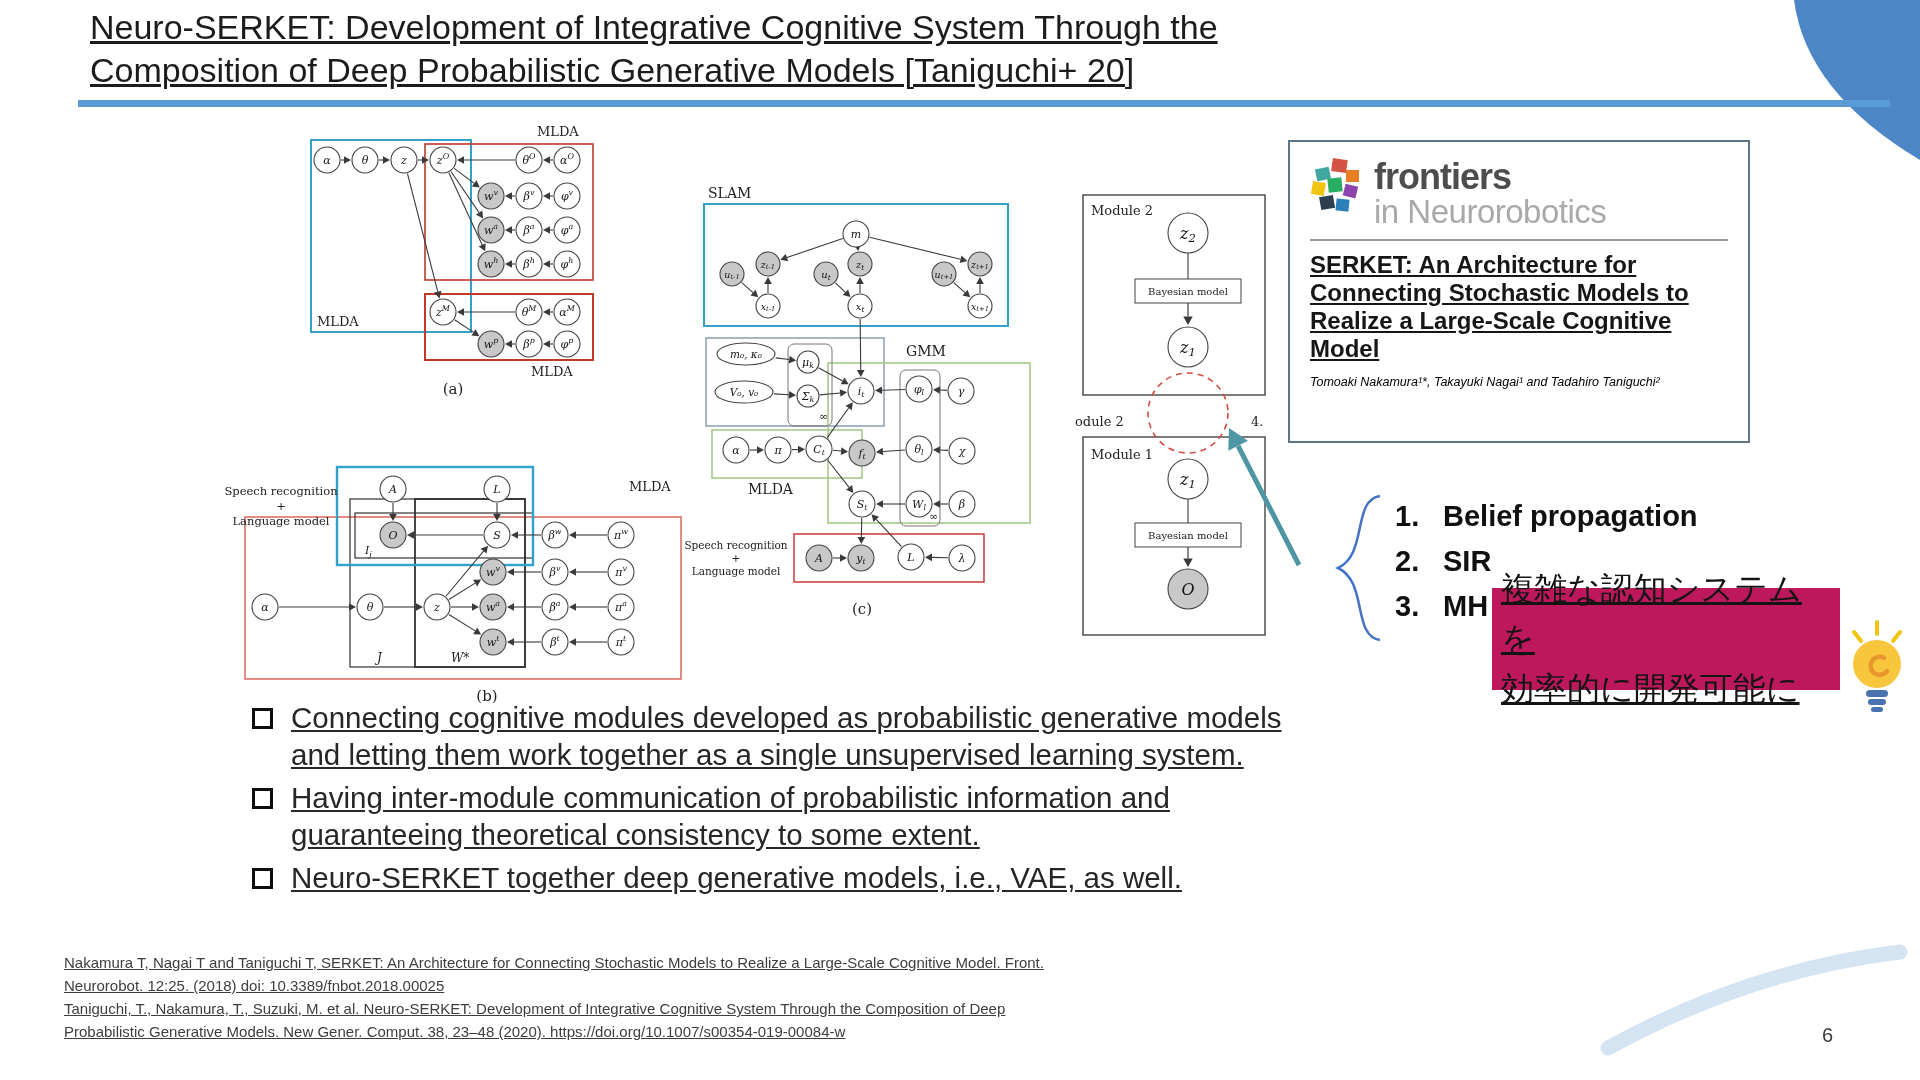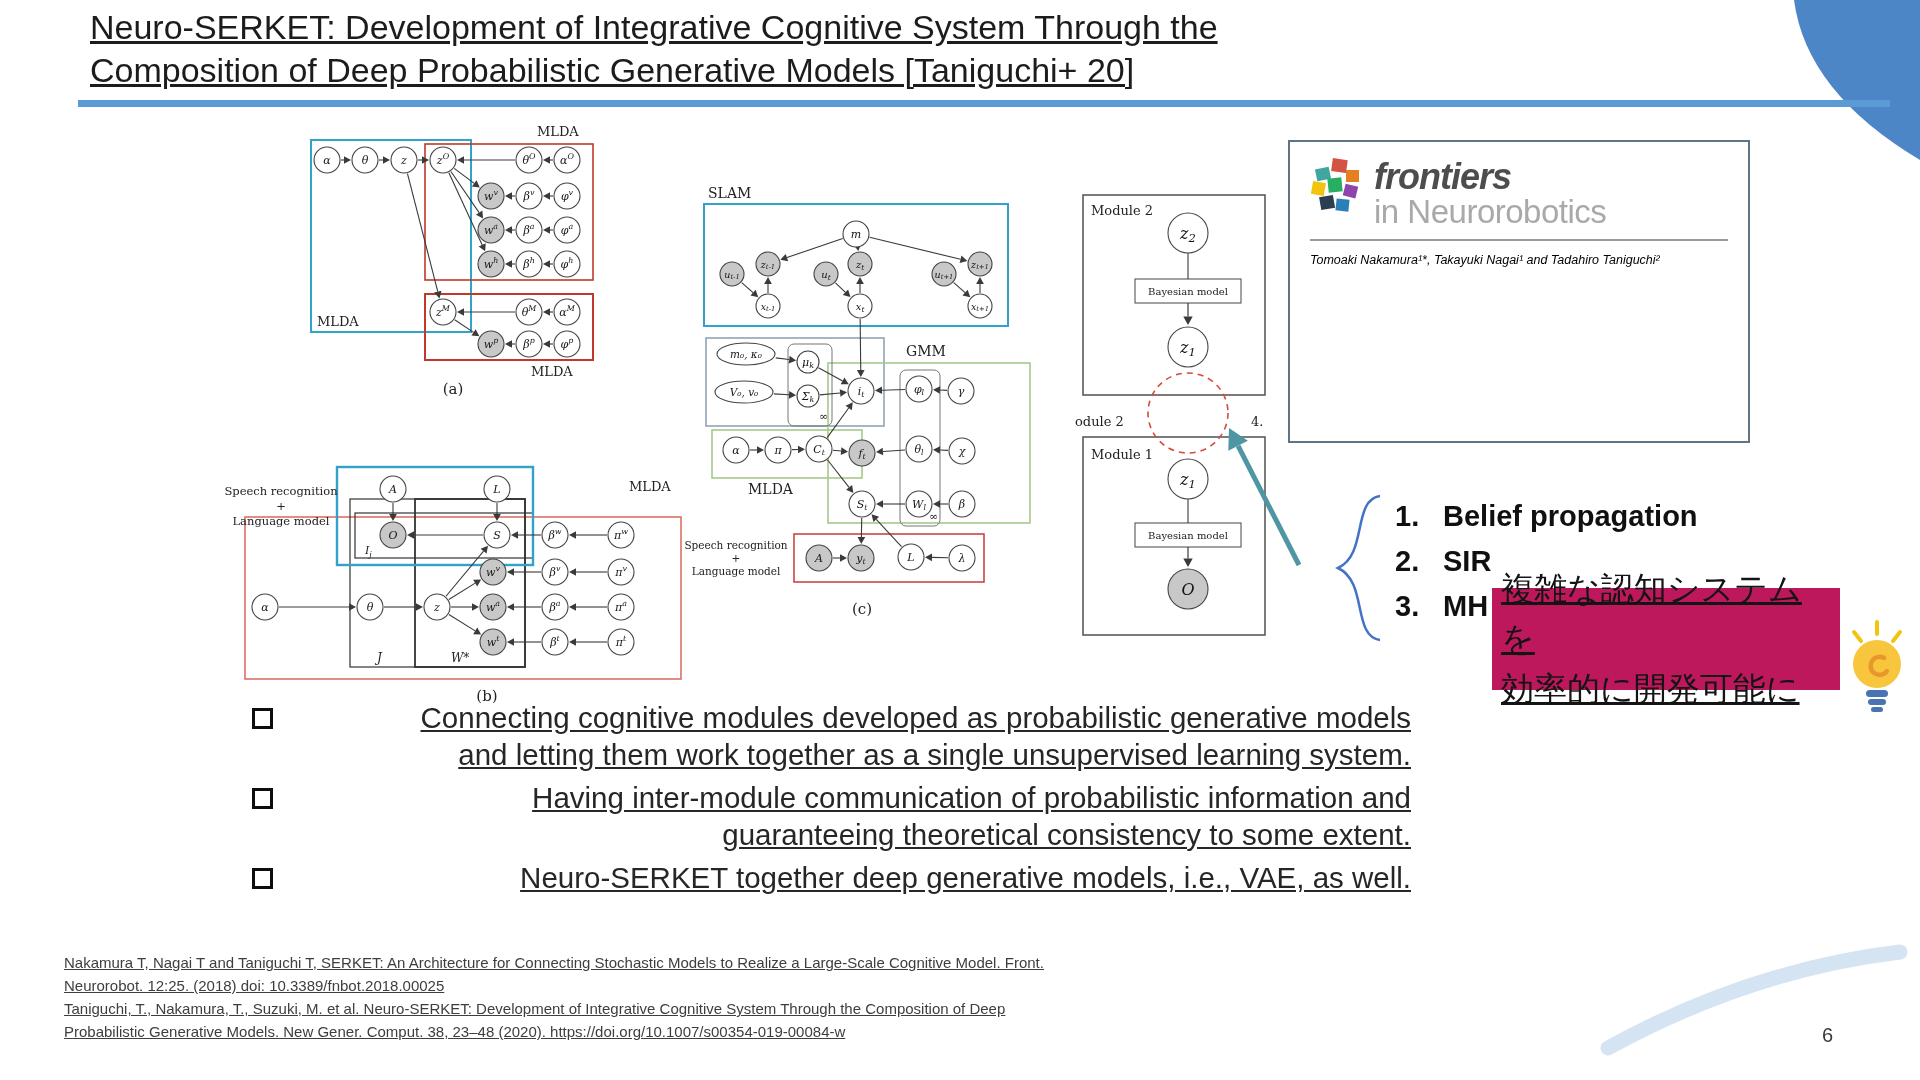--- a/index.html
+++ b/index.html
@@ -8,35 +8,35 @@
   .prewrap{white-space:pre-line;text-decoration:underline;}
   .title{position:absolute;left:90px;top:6px;width:1260px;font-size:34px;line-height:43px;
          color:#1c1c1c;font-weight:400;}
   .rule{position:absolute;left:78px;top:100px;width:1812px;height:7px;background:#5B9BD5;}
   .corner-swoosh{position:absolute;right:0;top:0;}
   .bswoosh{position:absolute;left:1600px;top:930px;}
   #figures{position:absolute;left:0;top:0;width:1920px;height:1080px;}
   .card{position:absolute;left:1288px;top:140px;width:462px;height:303px;background:#fff;
         border:2px solid #5f7585;box-sizing:border-box;padding:16px 20px;}
   .logo-row{display:flex;align-items:flex-start;gap:10px;}
-  .jname{font-size:36px;font-weight:bold;color:#4d4d4d;line-height:37px;letter-spacing:-1px;font-style:italic;}
+  .jname{font-size:36px;font-weight:bold;color:#4d4d4d;line-height:37px;letter-spacing:-1px;}
   .jsub{font-size:33px;color:#a9a9a9;line-height:34px;letter-spacing:-0.5px;}
   .card-rule{height:2px;background:#9a9a9a;margin:10px 0 10px;}
   .ptitle{font-size:24px;font-weight:bold;color:#161616;line-height:28px;}
   .pauth{font-size:12.5px;font-style:italic;color:#000000;margin-top:12px;}
   .brace{position:absolute;left:1332px;top:492px;}
   .ilist{position:absolute;left:1395px;top:494px;}
   .li{display:flex;font-size:29px;font-weight:bold;color:#101010;line-height:45px;}
   .num{width:48px;}
   .callout{position:absolute;left:1492px;top:588px;width:348px;height:102px;background:#be185d;
            display:flex;align-items:center;padding:0 9px;box-sizing:border-box;}
   .callout .prewrap{font-size:33px;line-height:50px;color:#141414;}
   .bulb{position:absolute;left:1832px;top:616px;}
   .bullets{position:absolute;left:252px;top:700px;width:1180px;}
-  .brow{display:flex;margin-bottom:7px;text-align:right;}
+  .brow{display:flex;margin-bottom:7px;}
   .bsq{display:inline-block;width:15px;height:15px;border:3.5px solid #0d0d0d;margin:8px 18px 0 0;flex:none;}
   .btxt{font-size:29.5px;line-height:36.5px;color:#262626;width:1120px;}
   .refs{position:absolute;left:28px;top:951px;width:1560px;font-size:15px;line-height:23px;color:#3e3e3e;margin-left:36px;}
   .refs p{margin:0;}
   .pagenum{position:absolute;left:1822px;top:1024px;font-size:20px;color:#3a3a3a;}
 </style>
 </head>
 <body>
 
 <div class="slide">
@@ -404,20 +404,24 @@
         <rect x="34" y="27" width="13" height="12" fill="#8e44ad" transform="rotate(14 40 33)"></rect>
         <rect x="10" y="38" width="14" height="13" fill="#2c3e50" transform="rotate(-10 17 44)"></rect>
         <rect x="26" y="41" width="13" height="12" fill="#2980b9" transform="rotate(6 32 47)"></rect>
       </svg>
       <div>
         <div class="jname">frontiers</div>
         <div class="jsub">in Neurorobotics</div>
       </div>
     </div>
     <div class="card-rule"></div>
+    <div class="ptitle prewrap">SERKET: An Architecture for
+Connecting Stochastic Models to
+Realize a Large-Scale Cognitive
+Model</div>
     <div class="pauth">Tomoaki Nakamura¹*, Takayuki Nagai¹ and Tadahiro Taniguchi²</div>
   </div>
 
   <svg class="brace" width="56" height="152">
     <path d="M48,4 C20,8 36,62 6,76 C36,90 20,144 48,148" fill="none" stroke="#4472C4" stroke-width="2.5"></path>
   </svg>
 
   <div class="ilist" id="ilist">
       <div class="li">
         <span class="num">1.</span>

